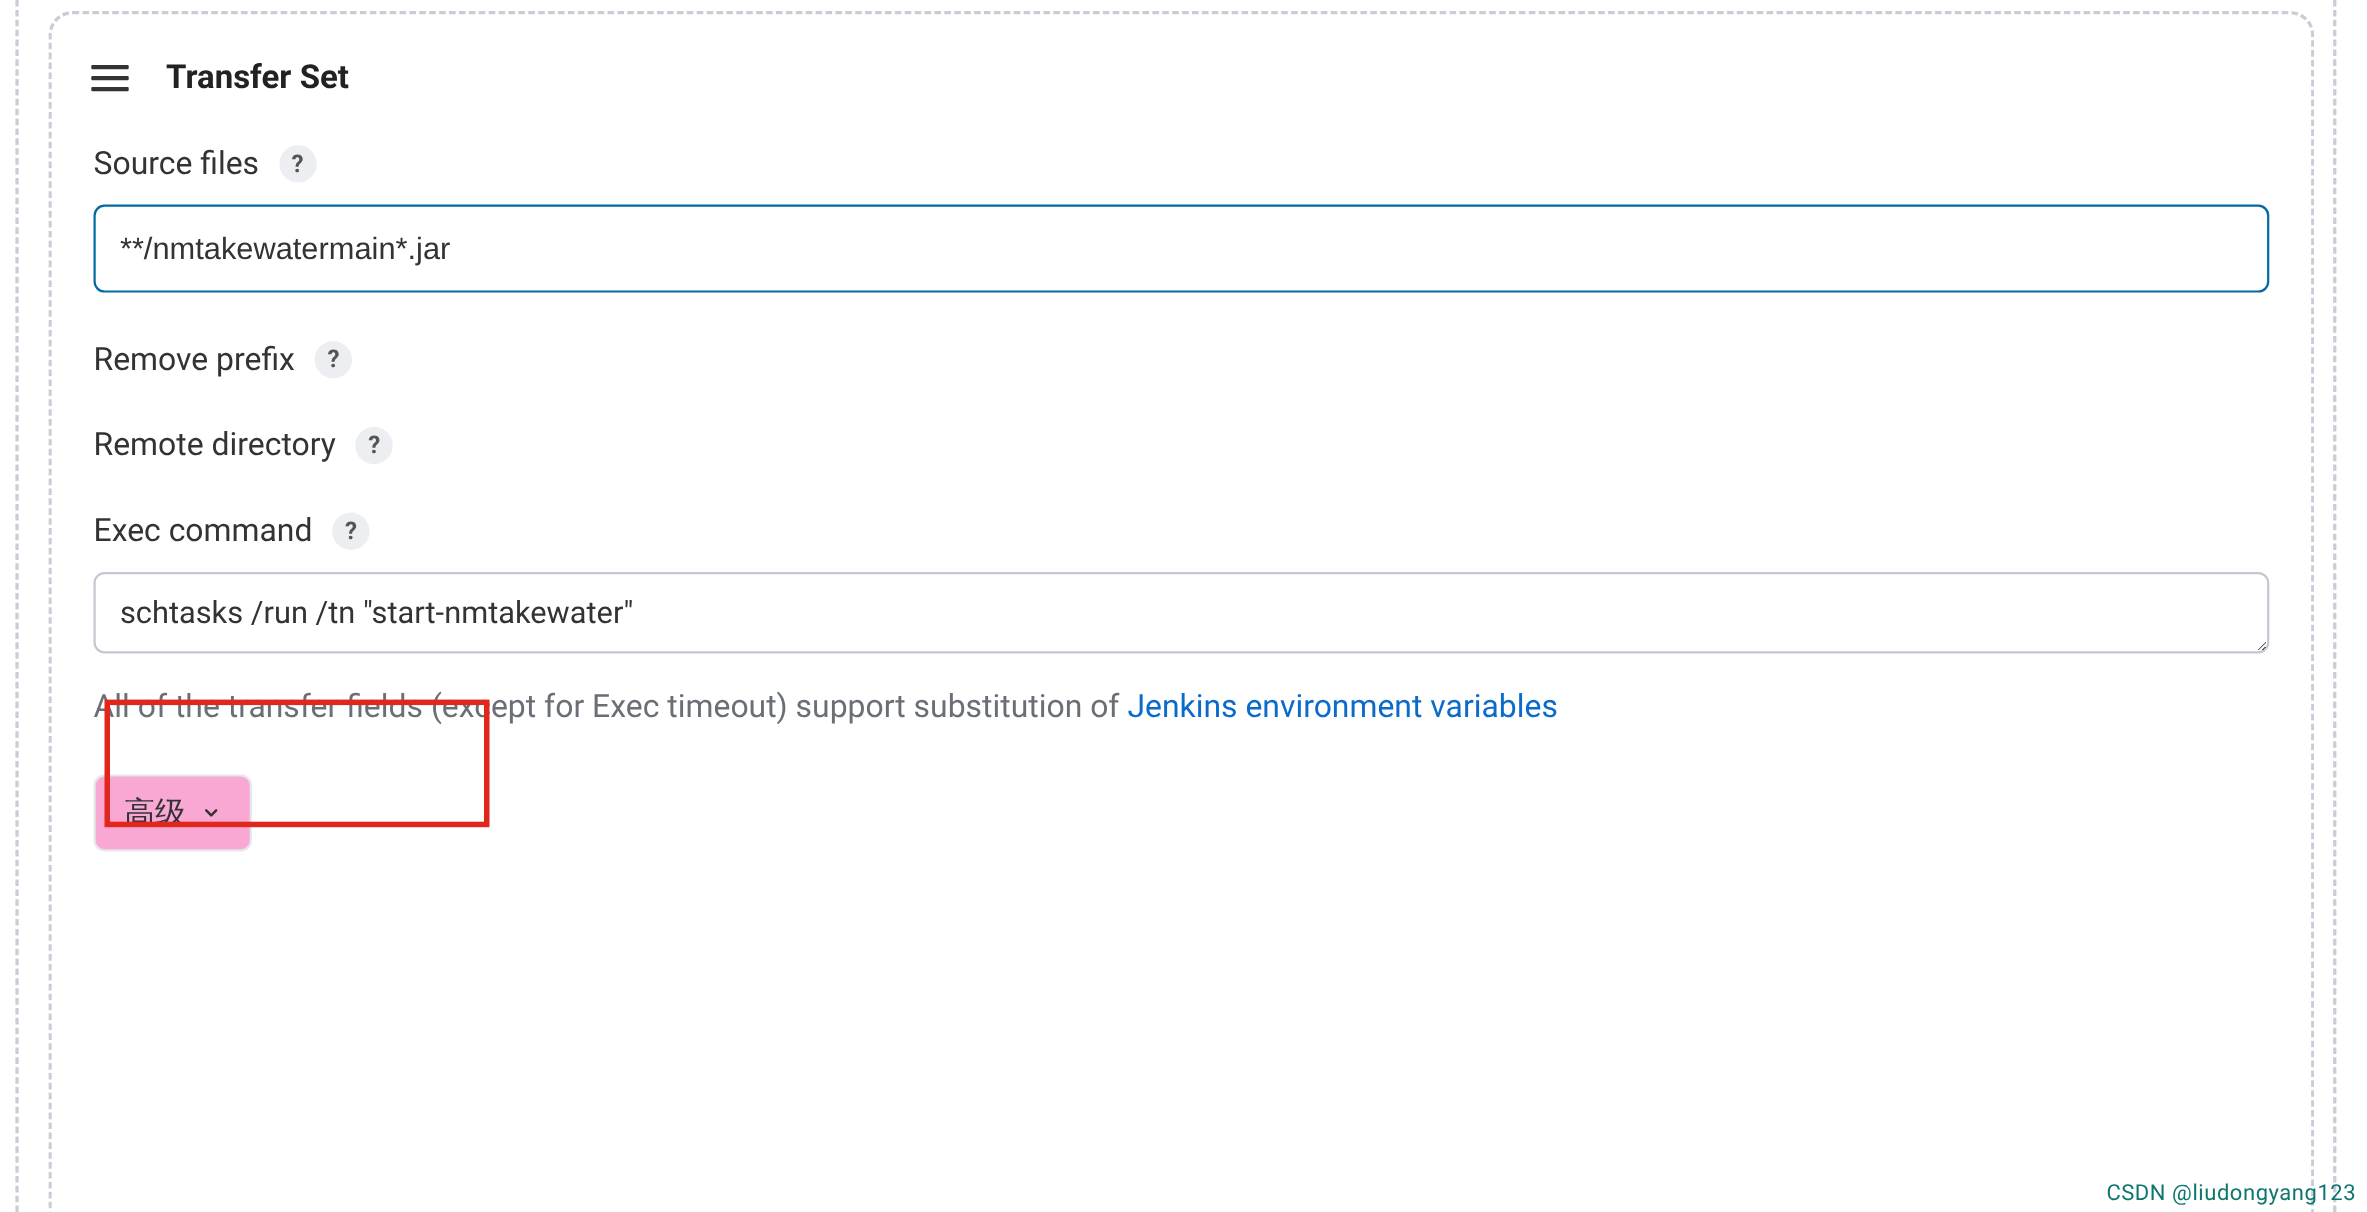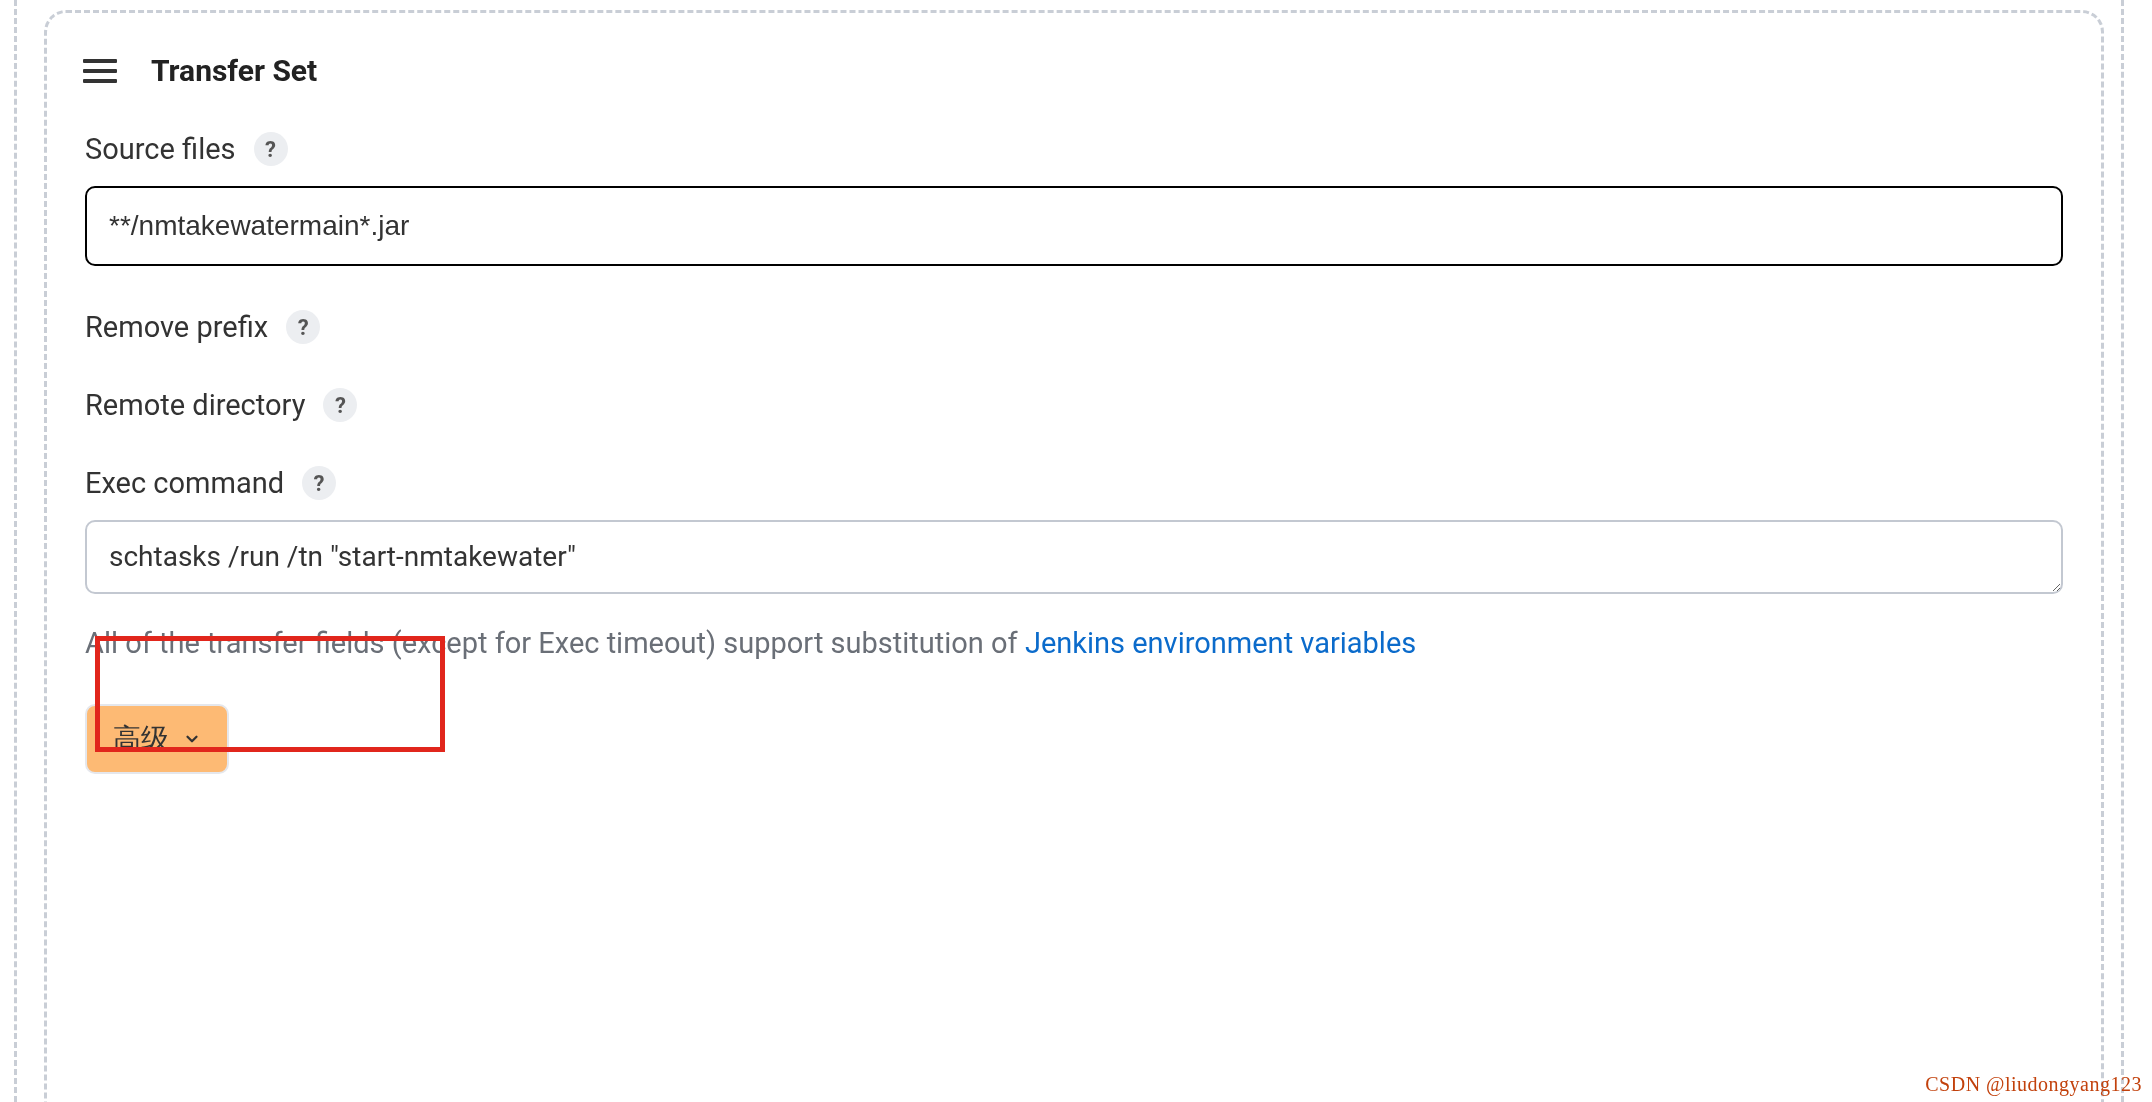--- a/index.html
+++ b/index.html
@@ -99,21 +99,21 @@
     font-weight: 700;
     color: #555;
     cursor: pointer;
     user-select: none;
   }
 
   .text-input {
     width: 100%;
     box-sizing: border-box;
     height: 80px;
-    border: 2px solid #000000;
+    border: 2px solid #0369a1;
     border-radius: 10px;
     font-size: 28px;
     padding: 0 22px;
     color: #333;
     background: #fff;
     outline: none;
   }
 
   .text-area {
     width: 100%;
@@ -150,45 +150,44 @@
   .hint-link {
     color: #0b6bcb;
     cursor: pointer;
   }
 
   .advanced-btn {
     margin-top: 44px;
     display: inline-flex;
     align-items: center;
     gap: 14px;
-    background: #fdba74;
+    background: #f9a8d4;
     border: 2px solid #e5e7ec;
     border-radius: 10px;
     padding: 14px 26px 14px 26px;
     font-size: 28px;
     color: #333;
     cursor: pointer;
   }
   .chevron-down {
     width: 18px;
     height: 18px;
     display: inline-block;
   }
   .chevron-down svg { display:block; }
 
   .watermark {
     position: absolute;
     right: 10px;
     bottom: 6px;
     font-size: 20px;
-    color: #c2410c;
+    color: #0f766e;
     letter-spacing: 0.5px;
     pointer-events: none;
     user-select: none;
-    font-family: Liberation Serif, serif;
   }
 </style>
 </head>
 <body>
 
 <div class="outer-dashed"></div>
 
 <div class="inner-dashed">
 
   <div class="section-header">

